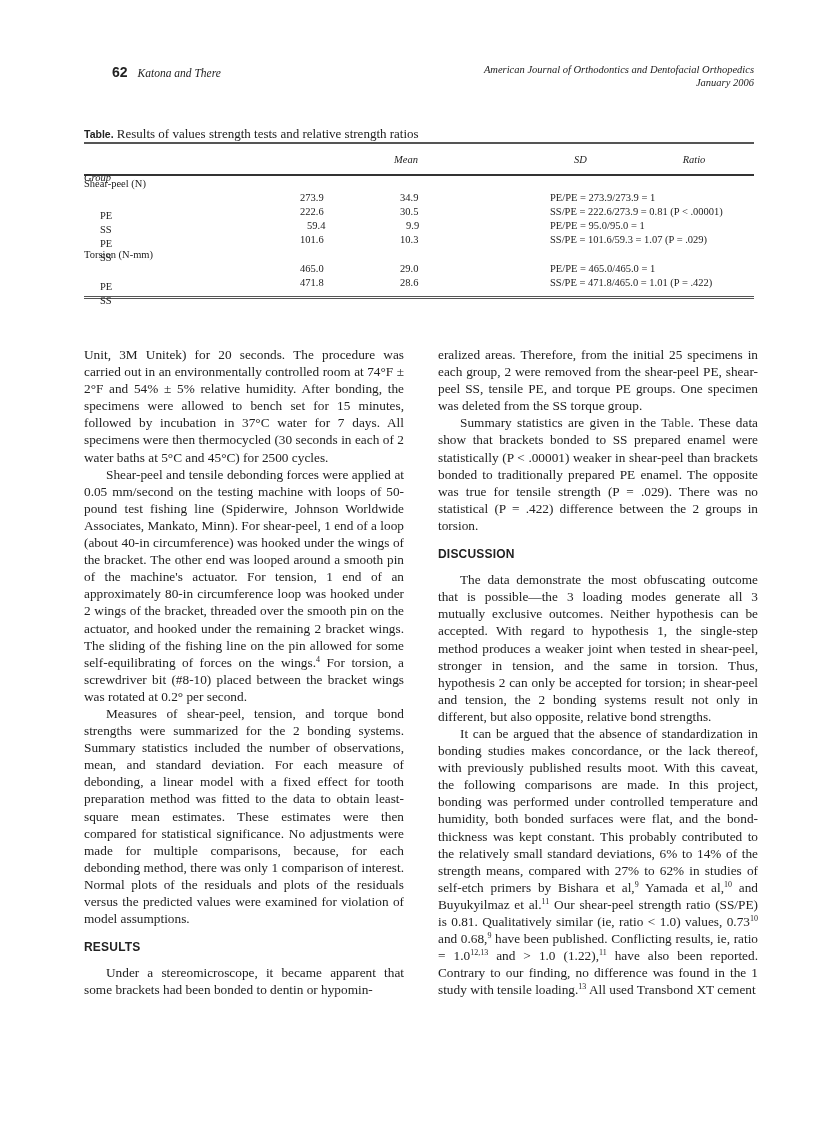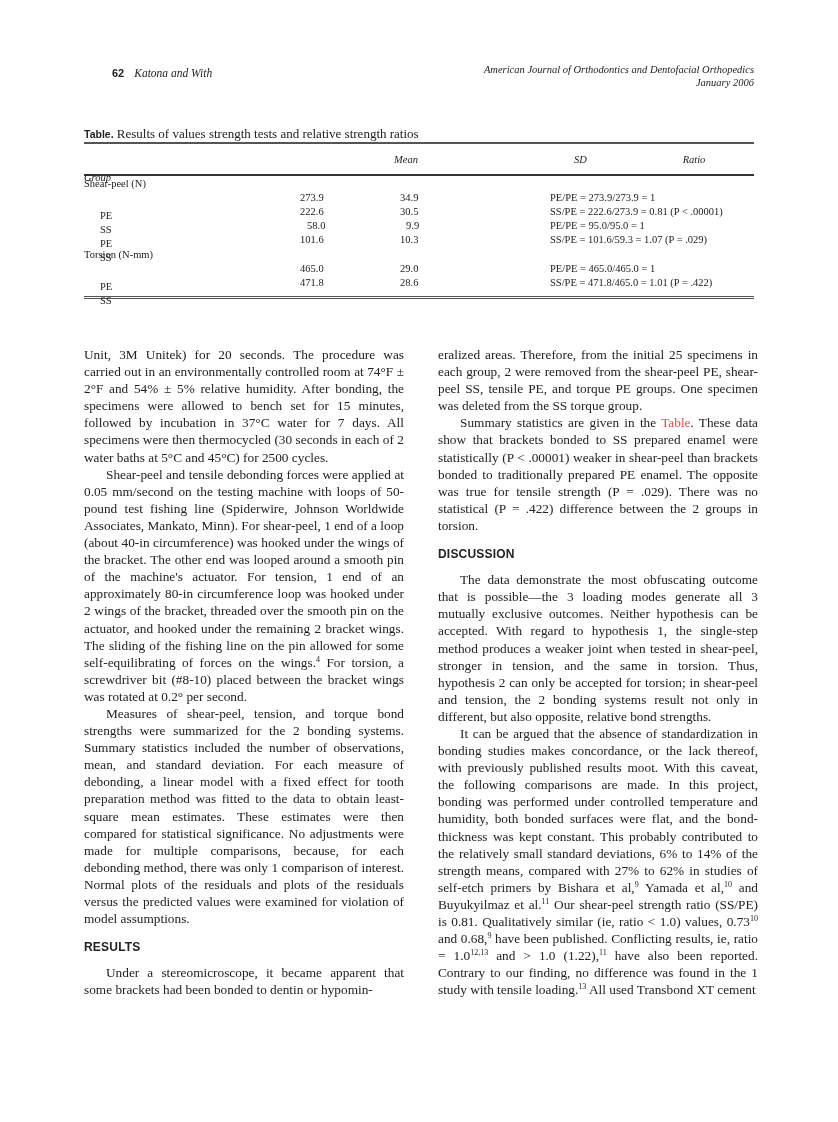--- a/index.html
+++ b/index.html
@@ -1,19 +1,19 @@
 <!DOCTYPE html>
 <html><head>
 <meta charset="utf-8">
 <style>
   html, body { margin: 0; padding: 0; background: #ffffff; }
   body { width: 838px; height: 1122px; position: relative; overflow: hidden;
          font-family: "Liberation Serif", "DejaVu Serif", serif; color: #222; }
   .header { position: absolute; top: 63px; left: 84px; right: 84px; height: 30px; }
-  .page-num { font-family: "Liberation Sans", sans-serif; font-weight: bold; font-size: 11px; padding-left: 28px; }
+  .page-num { font-family: "Liberation Sans", sans-serif; font-weight: bold; font-size: 14px; padding-left: 28px; }
   .authors { font-style: italic; font-size: 11.5px; margin-left: 6px; }
   .journal { position: absolute; right: 0; top: 0; text-align: right; font-style: italic; font-size: 10.5px; line-height: 13px; }
 
   .table-caption { position: absolute; top: 126px; left: 84px; font-size: 13px; }
   .table-caption .lbl { font-family: "Liberation Sans", sans-serif; font-weight: bold; font-size: 10.5px; }
   .tbl-wrap { position: absolute; top: 142px; left: 84px; width: 670px; }
   .rule-top { border-top: 2px solid #555; }
   .rule-mid { border-top: 2px solid #333; }
   .rule-bot { border-top: 1px solid #555; border-bottom: 1px solid #555; height: 1px; }
   .thead { display: flex; height: 30px; align-items: center; font-style: italic; font-size: 10.5px; }
@@ -28,28 +28,28 @@
   .indent { padding-left: 16px; }
   .tbody { padding-bottom: 6px; }
 
   .col { position: absolute; top: 346px; width: 320px; font-size: 13.3px; line-height: 17.1px; text-align: justify; }
   .col-left { left: 84px; }
   .col-right { left: 438px; }
   .col p { margin: 0; }
   .col p.ind { text-indent: 22px; }
   .section-head { font-family: "Liberation Sans", sans-serif; font-weight: bold; font-size: 12px; margin: 12px 0 8px 0; letter-spacing: 0.2px; }
   sup { font-size: 8px; line-height: 0; }
-  .link { color: #ef4444; }
+  .link { color: #404040; }
 </style>
 </head>
 <body>
 
 <div class="header">
   <span class="page-num">62</span>
-  <span class="authors">Katona and With</span>
+  <span class="authors">Katona and There</span>
   <div class="journal">
     <div>American Journal of Orthodontics and Dentofacial Orthopedics</div>
     <div>January 2006</div>
   </div>
 </div>
 
 <div class="table-caption">
   <span class="lbl">Table.</span>
   <span>Results of values strength tests and relative strength ratios</span>
 </div>
@@ -74,21 +74,21 @@
       <div style="flex:1">PE/PE = 273.9/273.9 = 1</div>
     </div>
     <div class="row">
       <div class="c-group indent">SS</div>
       <div style="width:100px">222.6</div>
       <div style="width:150px">30.5</div>
       <div style="flex:1">SS/PE = 222.6/273.9 = 0.81 (P &lt; .00001)</div>
     </div>
     <div class="row">
       <div class="c-group indent">PE</div>
-      <div style="width:100px;padding-left:7px;box-sizing:border-box">58.0</div>
+      <div style="width:100px;padding-left:7px;box-sizing:border-box">59.4</div>
       <div style="width:150px;padding-left:6px;box-sizing:border-box">9.9</div>
       <div style="flex:1">PE/PE = 95.0/95.0 = 1</div>
     </div>
     <div class="row">
       <div class="c-group indent">SS</div>
       <div style="width:100px">101.6</div>
       <div style="width:150px">10.3</div>
       <div style="flex:1">SS/PE = 101.6/59.3 = 1.07 (P = .029)</div>
     </div>
     <div class="row">

